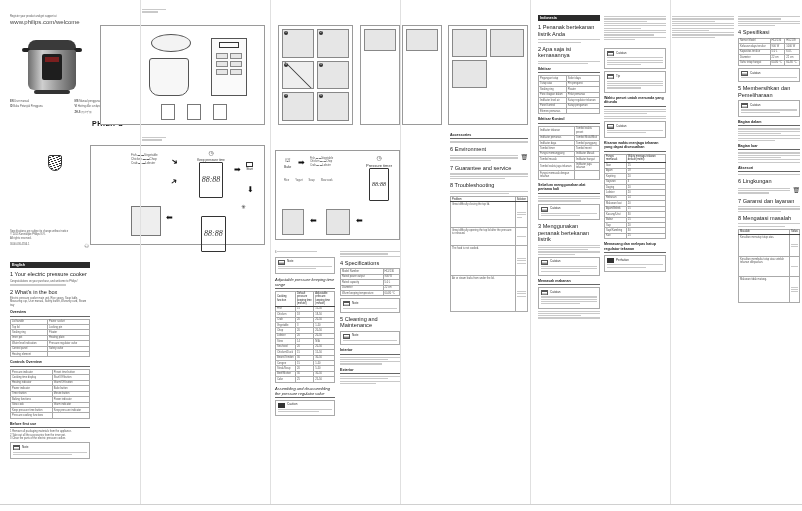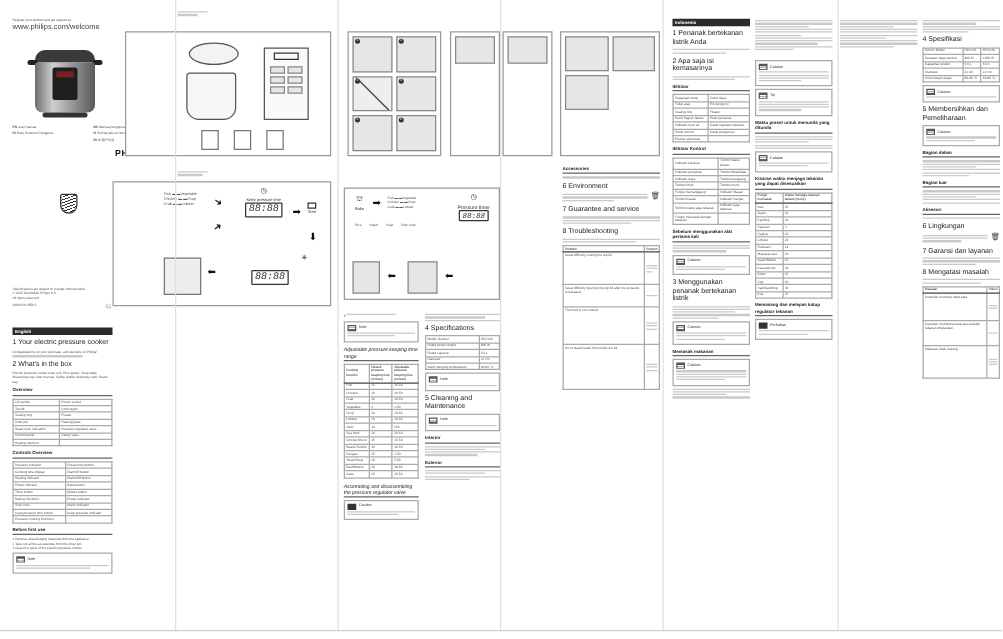--- a/index.html
+++ b/index.html
@@ -14,21 +14,21 @@
 .line{height:1.1px;background:#c9c9c9;margin:1.2px 0}
 .frame{position:absolute;border:0.8px solid #9a9a9a;background:#fff}
 .tbl{width:100%;border-collapse:collapse;font-size:2.6px;color:#555}
 .tbl td,.tbl th{border:0.5px solid #aaa;padding:0.6px 1px;text-align:left;font-weight:normal;height:4.2px}
 .tbl th{border-bottom:0.9px solid #444;color:#222}
 .note{border:0.6px solid #aaa;padding:2px;margin:2px 0}
 .note-head{display:flex;align-items:center;gap:2px;font-size:3px;color:#333;margin-bottom:1px}
 .note-ico{width:7px;height:5px;background:#555;position:relative}
 .note-ico:after{content:"";position:absolute;left:1px;top:1.5px;width:5px;height:0.6px;background:#fff;box-shadow:0 1.3px 0 #fff}
 .caution-ico{width:7px;height:5px;background:#333}
-.lcd{display:inline-block;border:0.8px solid #333;font-family:Liberation Mono, monospace;font-style:italic;font-size:8px;padding:0 2px;color:#333;border-radius:1px}
+.lcd{display:inline-block;border:0.8px solid #333;font-family:Liberation Serif, serif;font-style:italic;font-size:8px;padding:12px 2px;color:#333;border-radius:1px}
 .arrow{font-size:8px;color:#111;line-height:1}
 .pic{background:#e6e6e6;border:0.6px solid #888}
 .icotxt{font-size:3.2px;color:#333;text-align:center}
 .num{display:inline-block;width:4px;height:4px;border-radius:50%;background:#333;color:#fff;font-size:2.6px;text-align:center;line-height:4px}
 .divider{position:absolute;top:0;width:0.6px;height:505px;background:#e0e0e0}
 .bottomline{position:absolute;left:0;top:504px;width:802px;height:0.8px;background:#d0d0d0}
 </style>
 </head>
 <body>
 

